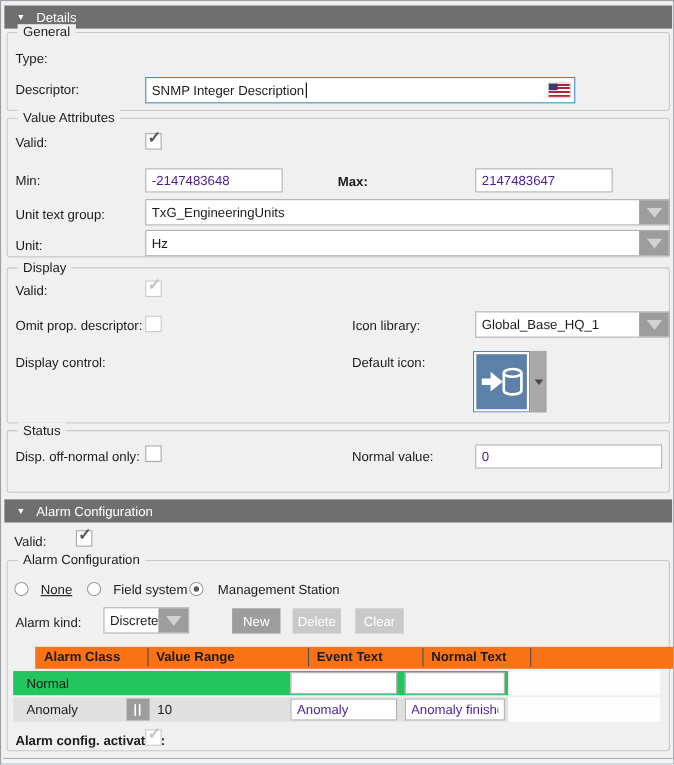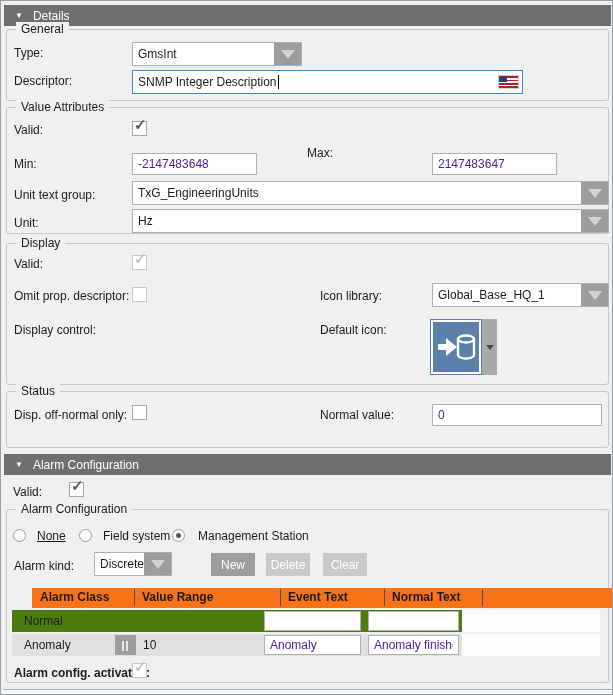--- a/index.html
+++ b/index.html
@@ -44,21 +44,21 @@
 
   .btn { position:absolute; width:44px; height:23px; border:none; color:#fff; display:flex; align-items:center; justify-content:center;
          font-family:"Liberation Sans", sans-serif; font-size:12px; }
   .btn.enabled { background:#9d9d9d; }
   .btn.disabled { background:#c9c9c9; }
 
   .tbl-band { position:absolute; }
   .hdr-band { background:#f97316;margin-left:20px; }
   .hdr-cell { position:absolute; top:2px; font-weight:bold; white-space:nowrap; }
   .col-sep { position:absolute; top:1px; width:1px; height:17px; background:#4f4f4f; }
-  .row-band { background:#4d7c0f; }
+  .row-band { background:#22c55e; }
   .row-band.alt { background:#e0e0e0; }
   .row-white { position:absolute; background:#fdfdfd; }
   .cell-text { position:absolute; top:4px; white-space:nowrap; }
   .row-input { position:absolute; height:20px; }
   .range-btn { position:absolute; width:21px; height:20px; background:#9d9d9d; color:#fff; font-weight:bold;
                display:flex; align-items:center; justify-content:center; letter-spacing:1px; font-size:11px; border:none; }
 
   .flag { position:absolute; right:4px; top:5px; width:19px; height:12px;
           background:repeating-linear-gradient(#b22234 0 1.8px, #ffffff 1.8px 3.5px); box-shadow:0 0 0 1px #d0d0d0; }
   .flag .canton { position:absolute; left:0; top:0; width:8px; height:6px; background:#3c3b6e; }
@@ -77,28 +77,20 @@
 
   <div class="section-header" style="top:4px;">
     <span class="tri">▼</span>
     <span>Details</span>
   </div>
 
   <div class="group" style="left:5px; top:28px; width:603px; height:72px;">
     <span class="legend">General</span>
 
     <span class="lbl" style="left:7px; top:16px;">Type:</span>
-    <div class="dropdown" style="left:125px; top:12px; width:170px;">
-      <div class="dd-field">
-          <span>GmsInt</span>
-        </div>
-      <div class="dd-btn">
-          <span class="dd-tri"></span>
-        </div>
-    </div>
 
     <span class="lbl" style="left:7px; top:44px;">Descriptor:</span>
     <div class="field-div focused" style="left:125px; top:40px; width:391px; height:24px;">
       <span>SNMP Integer Description</span>
         <span class="caret"></span>
       <span class="flag">
           <span class="canton"></span>
         </span>
     </div>
   </div>
@@ -106,21 +98,21 @@
   <div class="group" style="left:5px; top:106px; width:603px; height:127px;">
     <span class="legend">Value Attributes</span>
 
     <span class="lbl" style="left:7px; top:15px;">Valid:</span>
     <span class="checkbox checked" style="left:125px; top:13px;">
         <span class="check">✓</span>
       </span>
 
     <span class="lbl" style="left:7px; top:49px;">Min:</span>
     <input class="tinput" style="left: 125px; top: 45px; width: 125px;" value="-2147483648">
-    <span class="lbl" style="left:300px; top:38px;">Max:</span>
+    <span class="lbl" style="left:300px; top:50px;font-weight:bold;">Max:</span>
     <input class="tinput" style="left: 425px; top: 45px; width: 125px;" value="2147483647">
 
     <span class="lbl" style="left:7px; top:80px;">Unit text group:</span>
     <div class="dropdown" style="left:125px; top:73px; width:477px;">
       <div class="dd-field">
           <span>TxG_EngineeringUnits</span>
         </div>
       <div class="dd-btn">
           <span class="dd-tri"></span>
         </div>

